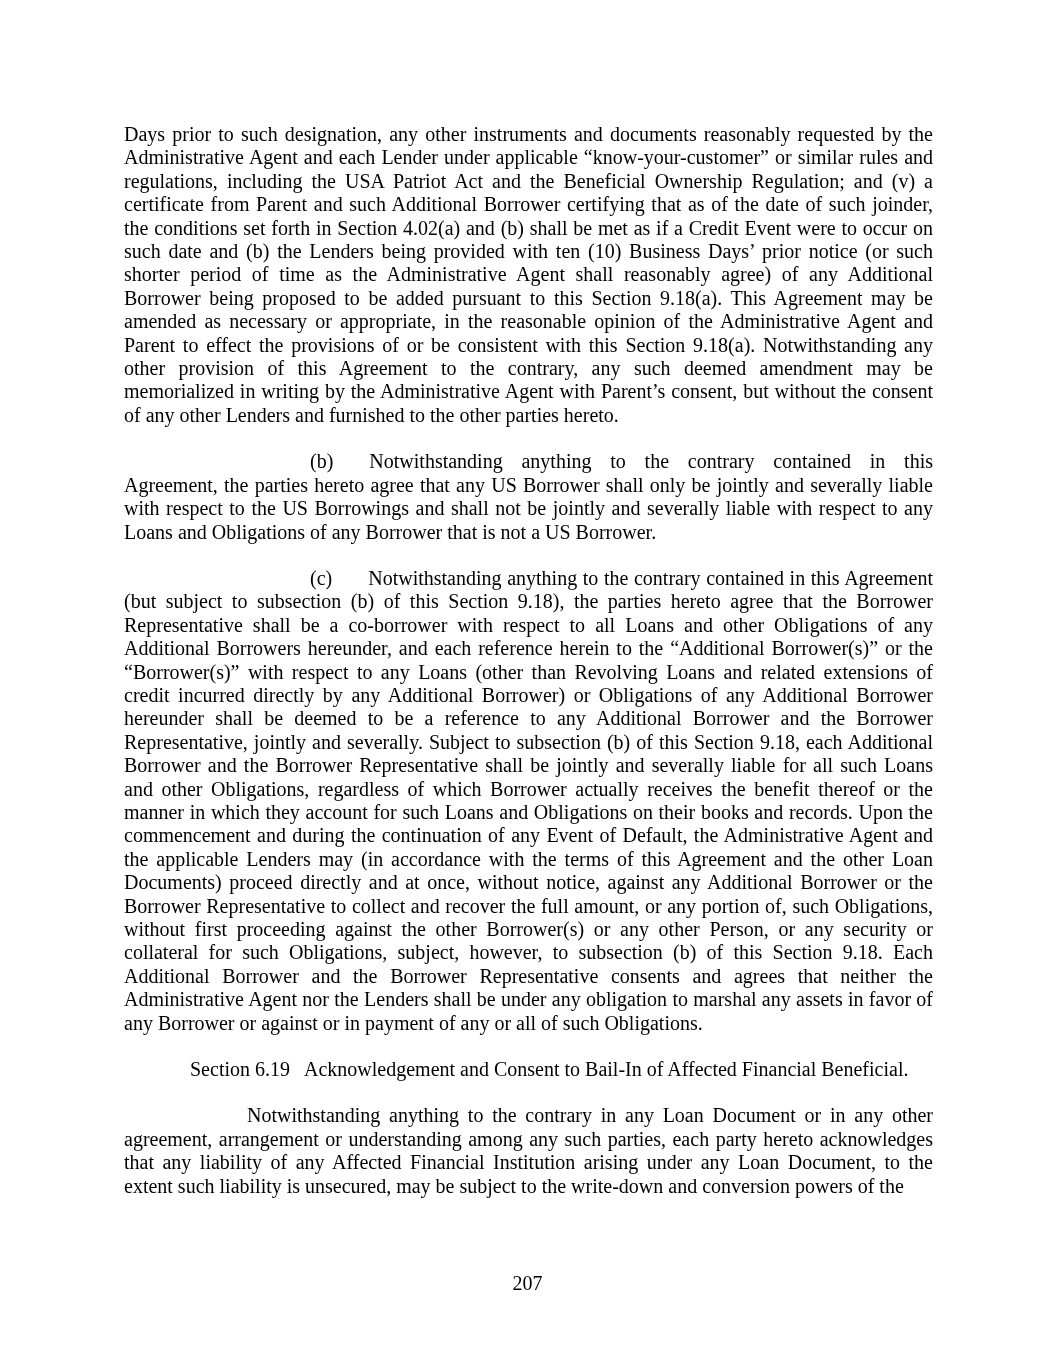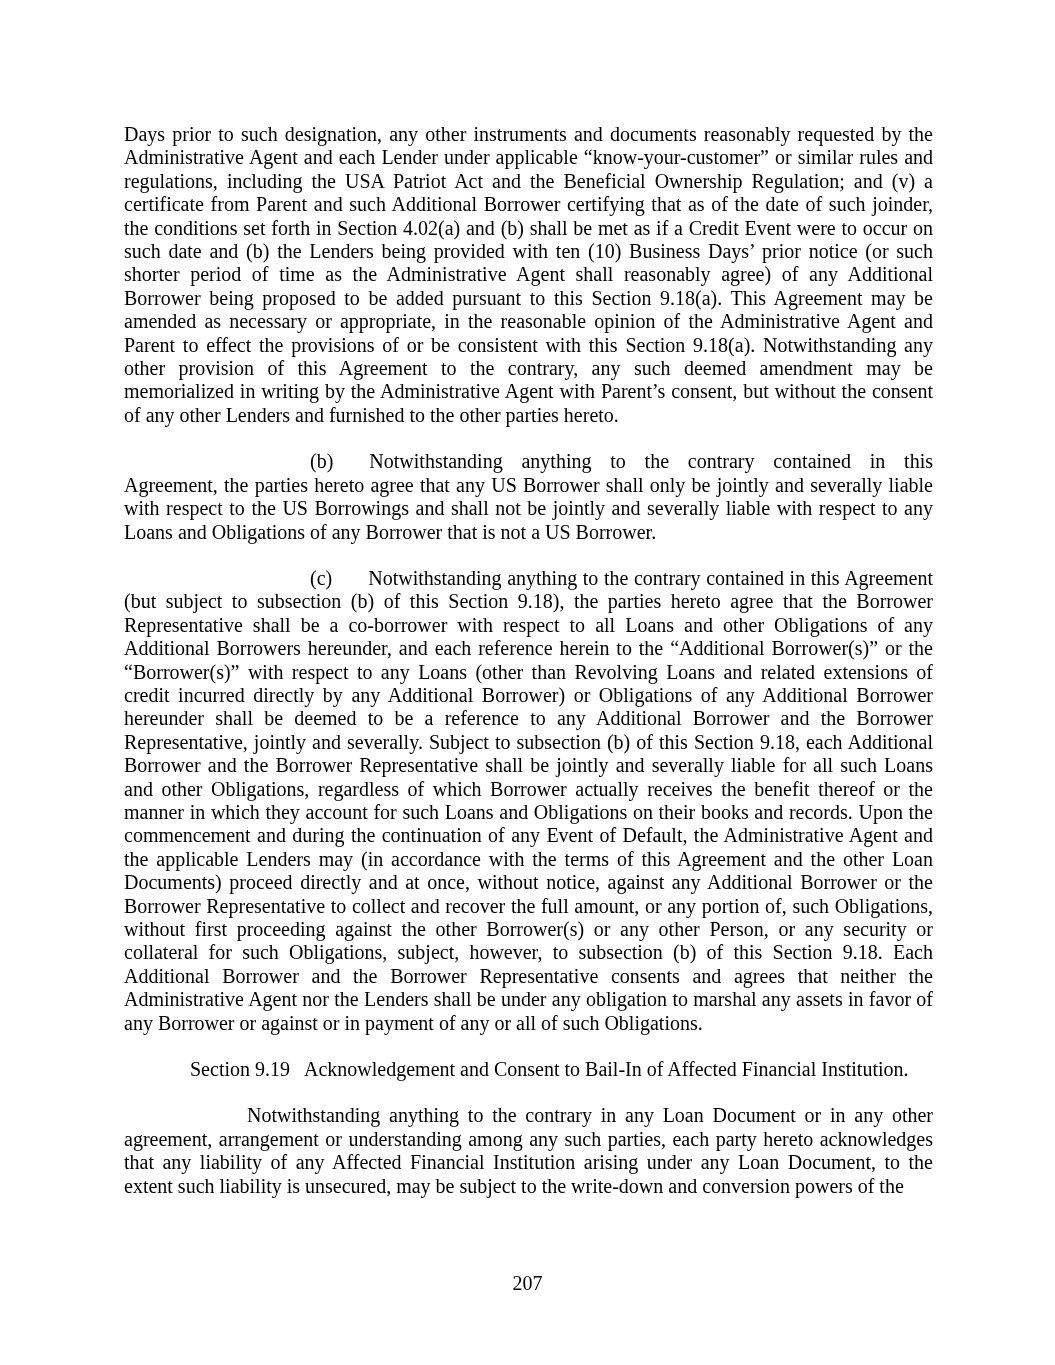--- a/index.html
+++ b/index.html
@@ -42,17 +42,17 @@
   }
 </style>
 </head>
 <body>
 
 <div class="page">
   <div class="doc" id="doc-body">
       <p class="para" style="text-indent: 0px;"><span>Days prior to such designation, any other instruments and documents reasonably requested by the Administrative Agent and each Lender under applicable “</span><span class="u">know-your-customer</span><span>” or similar rules and regulations, including the USA Patriot Act and the Beneficial Ownership Regulation; and (v) a certificate from Parent and such Additional Borrower certifying that as of the date of such joinder, the conditions set forth in </span><span class="u">Section 4.02(a)</span><span> and </span><span class="u">(b)</span><span> shall be met as if a Credit Event were to occur on such date and (b) the Lenders being provided with ten (10) Business Days’ prior notice (or such shorter period of time as the Administrative Agent shall reasonably agree) of any Additional Borrower being proposed to be added pursuant to this </span><span class="u">Section 9.18(a)</span><span>.  This Agreement may be amended as necessary or appropriate, in the reasonable opinion of the Administrative Agent and Parent to effect the provisions of or be consistent with this </span><span class="u">Section 9.18(a)</span><span>. Notwithstanding any other provision of this Agreement to the contrary, any such deemed amendment may be memorialized in writing by the Administrative Agent with Parent’s consent, but without the consent of any other Lenders and furnished to the other parties hereto.</span></p>
       <p class="para" style="text-indent: 186px;"><span>(b)</span><span class="tab" style="width: 36px;"></span><span>Notwithstanding anything to the contrary contained in this Agreement, the parties hereto agree that any US Borrower shall only be jointly and severally liable with respect to the US Borrowings and shall not be jointly and severally liable with respect to any Loans and Obligations of any Borrower that is not a US Borrower.</span></p>
       <p class="para" style="text-indent: 186px;"><span>(c)</span><span class="tab" style="width: 36px;"></span><span>Notwithstanding anything to the contrary contained in this Agreement (but subject to </span><span class="u">subsection (b)</span><span> of this </span><span class="u">Section 9.18</span><span>), the parties hereto agree that the Borrower Representative shall be a co-borrower with respect to all Loans and other Obligations of any Additional Borrowers hereunder, and each reference herein to the “Additional Borrower(s)” or the “Borrower(s)” with respect to any Loans (other than Revolving Loans and related extensions of credit incurred directly by any Additional Borrower) or Obligations of any Additional Borrower hereunder shall be deemed to be a reference to any Additional Borrower and the Borrower Representative, jointly and severally.  Subject to </span><span class="u">subsection (b)</span><span> of this </span><span class="u">Section 9.18</span><span>, each Additional Borrower and the Borrower Representative shall be jointly and severally liable for all such Loans and other Obligations, regardless of which Borrower actually receives the benefit thereof or the manner in which they account for such Loans and Obligations on their books and records.  Upon the commencement and during the continuation of any Event of Default, the Administrative Agent and the applicable Lenders may (in accordance with the terms of this Agreement and the other Loan Documents) proceed directly and at once, without notice, against any Additional Borrower or the Borrower Representative to collect and recover the full amount, or any portion of, such Obligations, without first proceeding against the other Borrower(s) or any other Person, or any security or collateral for such Obligations, subject, however, to </span><span class="u">subsection (b)</span><span> of this </span><span class="u">Section 9.18</span><span>.  Each Additional Borrower and the Borrower Representative consents and agrees that neither the Administrative Agent nor the Lenders shall be under any obligation to marshal any assets in favor of any Borrower or against or in payment of any or all of such Obligations.</span></p>
-      <p class="para" style="text-indent: 66px;"><span>Section 9.19</span><span class="tab" style="width: 14px;"></span><span class="u">Acknowledgement and Consent to Bail-In of Affected Financial Institution</span><span>.</span></p>
+      <p class="para" style="text-indent: 66px;"><span>Section 6.19</span><span class="tab" style="width: 14px;"></span><span class="u">Acknowledgement and Consent to Bail-In of Affected Financial Beneficial</span><span>.</span></p>
       <p class="para" style="text-indent: 123px;"><span>Notwithstanding anything to the contrary in any Loan Document or in any other agreement, arrangement or understanding among any such parties, each party hereto acknowledges that any liability of any Affected Financial Institution arising under any Loan Document, to the extent such liability is unsecured, may be subject to the write-down and conversion powers of the</span></p>
     </div>
   <div class="page-number">207</div>
 </div>
 
 </body></html>

